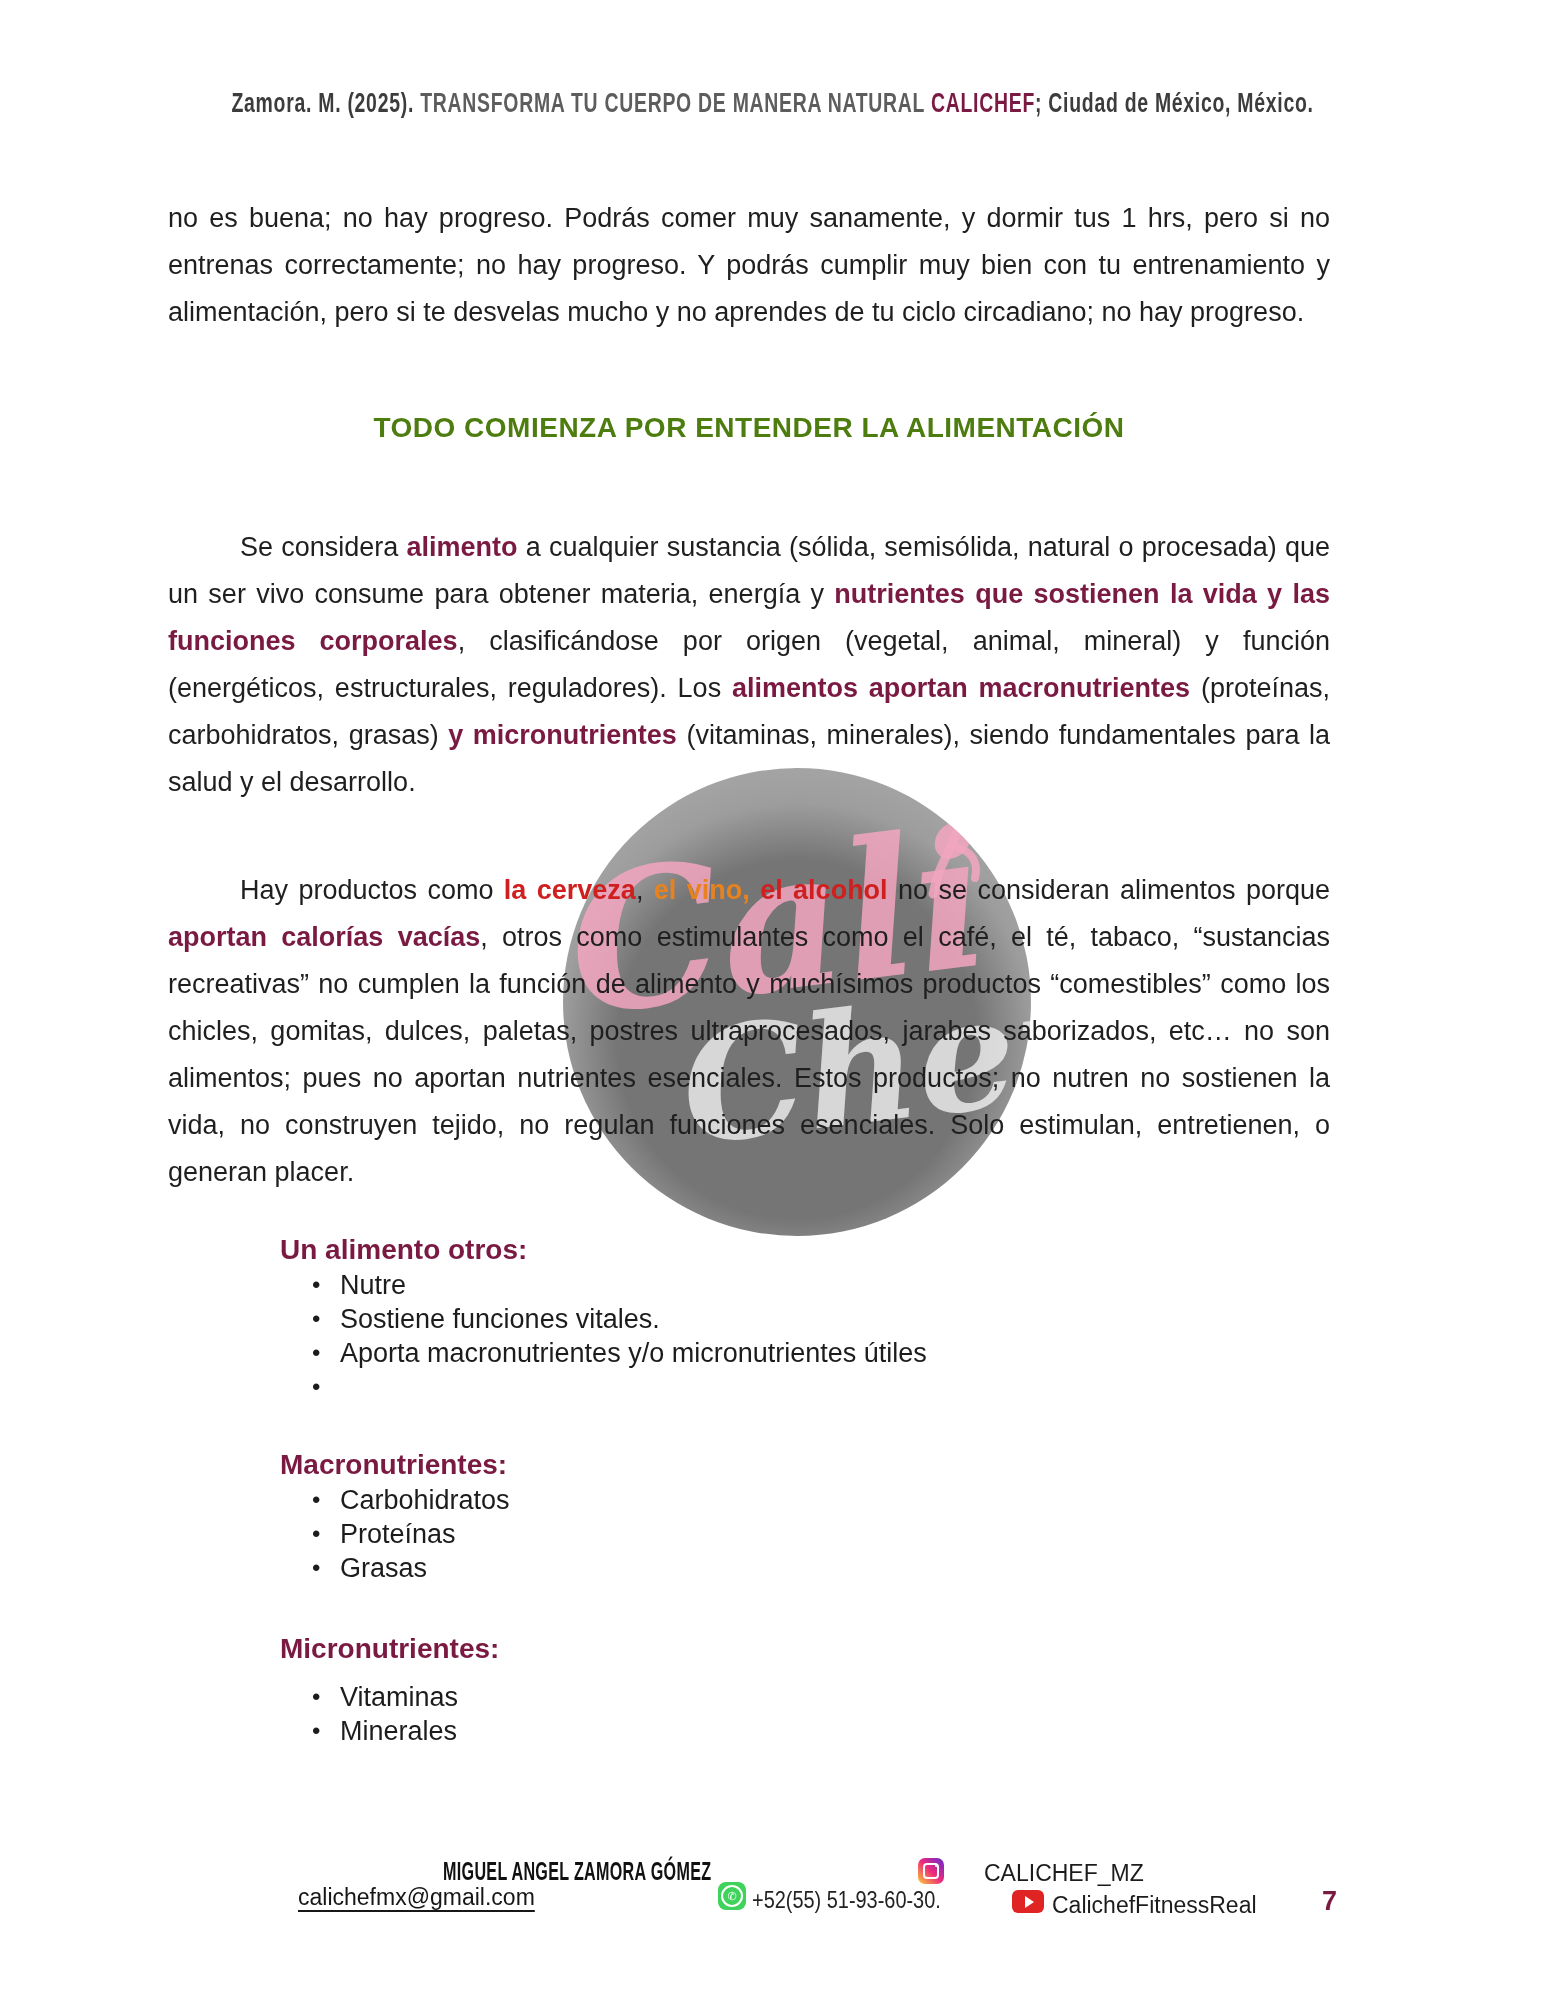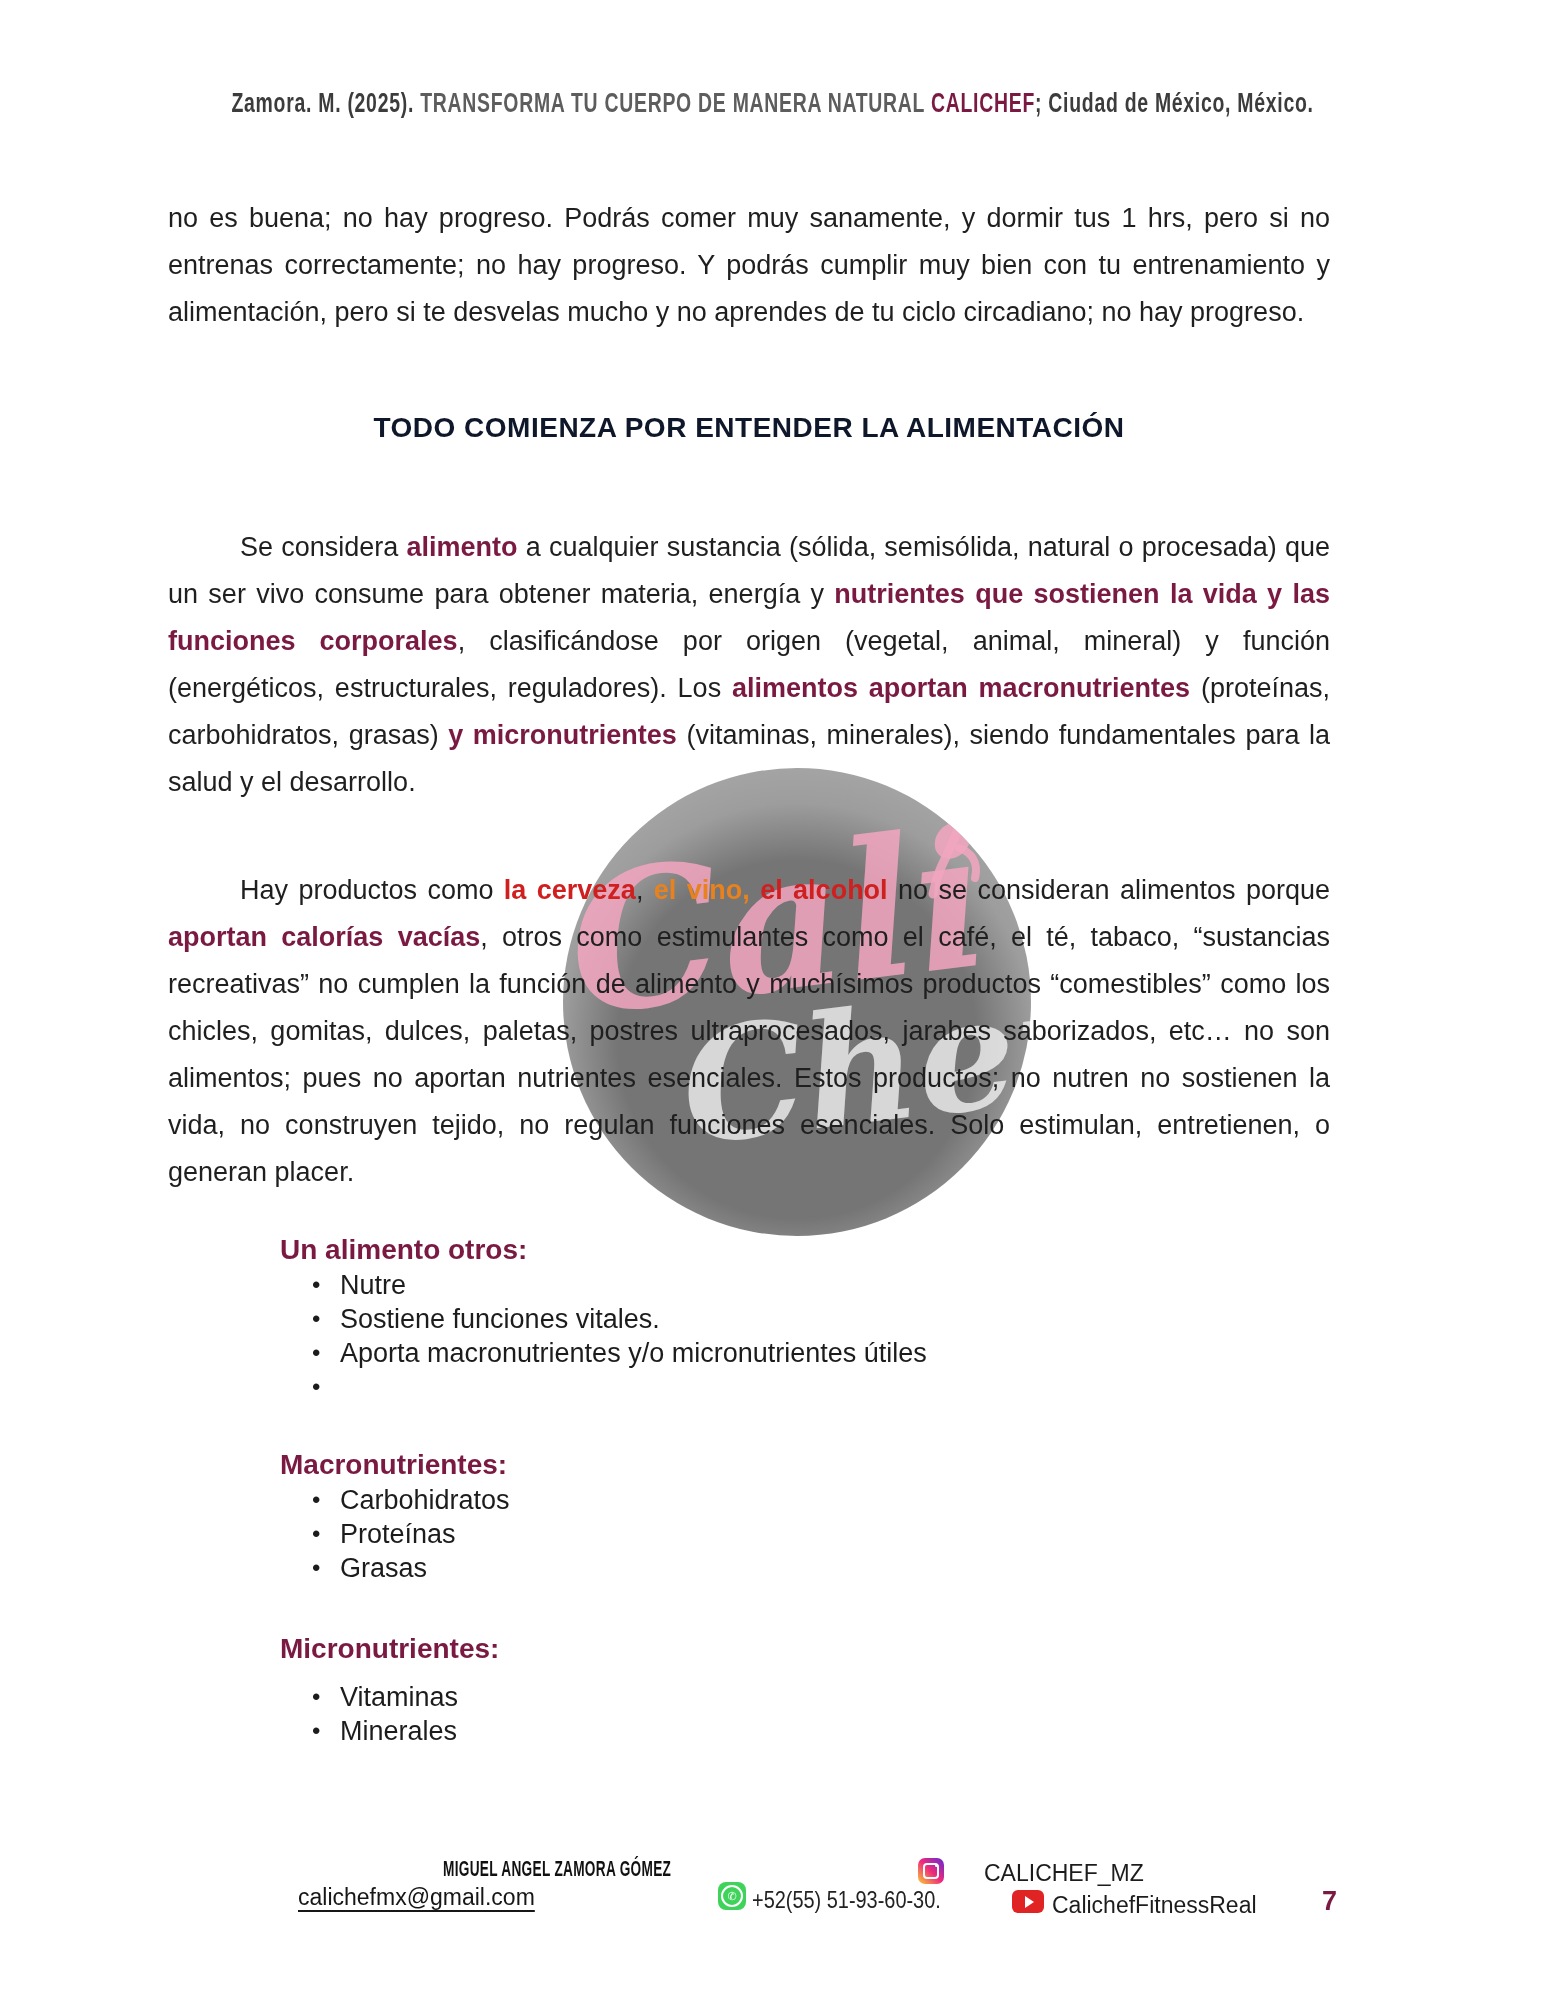--- a/index.html
+++ b/index.html
@@ -28,21 +28,21 @@
   .cite-loc{color:#3c3c3c;}
   
   .para{
     position:absolute;left:168px;width:1162px;
     font-size:27px;line-height:47px;
     text-align:justify;
   }
   .indent{text-indent:72px;}
   .section-title{
     position:absolute;left:168px;width:1162px;top:412px;
-    text-align:center;font-size:28px;font-weight:bold;color:#0f172a;
+    text-align:center;font-size:28px;font-weight:bold;color:#4d7c0f;
     letter-spacing:.5px;
   }
   .seg-n{color:#1f1f1f;}
   .seg-maroon{color:#7A1A42;font-weight:bold;}
   .seg-red{color:#D01F1F;font-weight:bold;}
   .seg-orange{color:#E8821E;font-weight:bold;}
   
   .list-heading{
     position:absolute;left:280px;
     font-size:28px;font-weight:bold;color:#7A1A42;line-height:34px;
@@ -71,21 +71,21 @@
     font-size:155px;color:#f1f1f1;transform:rotate(-7deg);opacity:.8;line-height:1;
   }
   .wm-caption{
     position:absolute;bottom:34px;left:0;width:100%;text-align:center;
     font-size:30px;font-weight:bold;letter-spacing:7px;color:#9b9b9b;opacity:.8;
   }
   .wm-figure{position:absolute;right:42px;top:44px;opacity:.85;}
   .content-layer{position:absolute;inset:0;z-index:1;}
   
   .f-abs{position:absolute;white-space:nowrap;}
-  .footer-name{top:1856px;left:443px;font-size:22px;font-weight:bold;color:#111;}
+  .footer-name{top:1856px;left:443px;font-size:26px;font-weight:bold;color:#111;}
   .footer-name .cond{display:inline-block;transform:scaleX(0.62);transform-origin:left center;letter-spacing:.5px;}
   .footer-email{top:1884px;left:298px;font-size:23px;color:#161616;text-decoration:underline;text-underline-offset:5px;}
   .footer-phone{top:1886px;left:752px;font-size:24px;color:#222;}
   .footer-phone .cond{display:inline-block;transform:scaleX(0.83);transform-origin:left center;}
   .footer-insta-label{top:1860px;left:984px;font-size:23px;color:#1c1c1c;}
   .footer-yt-label{top:1892px;left:1052px;font-size:23px;color:#1c1c1c;}
   .footer-page{top:1886px;left:1322px;font-size:27px;font-weight:bold;color:#7A1A42;}
   
   .wa-icon{
     position:absolute;top:1882px;left:718px;width:28px;height:28px;border-radius:8px;

